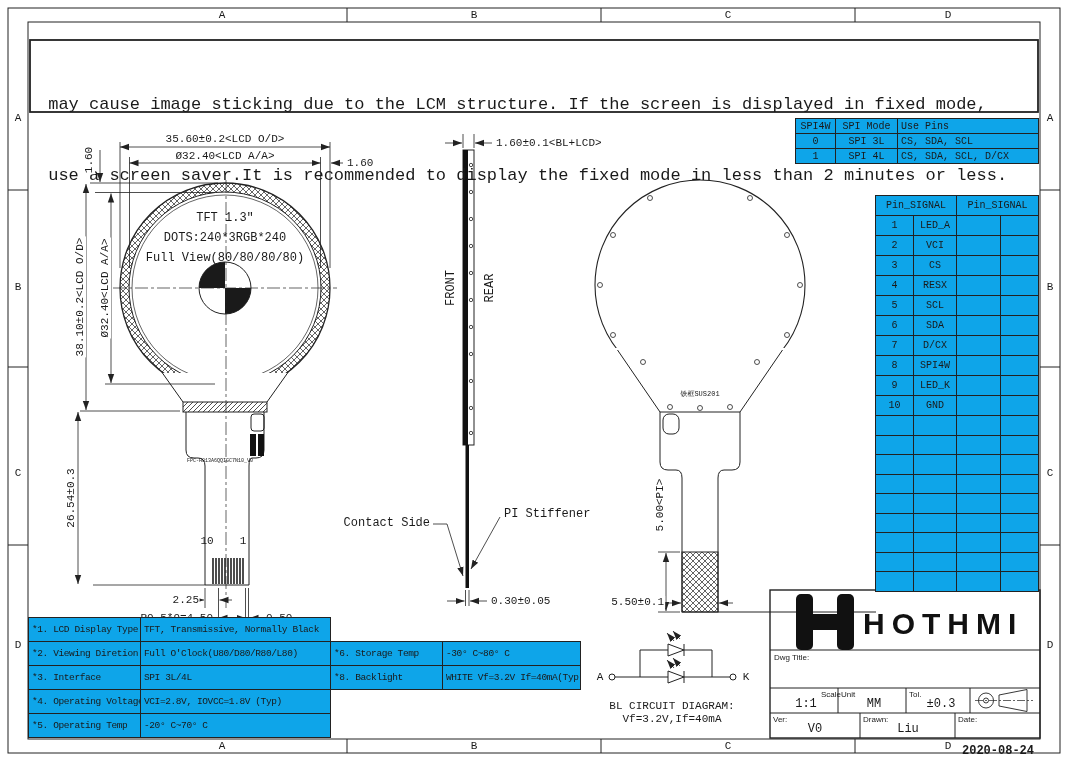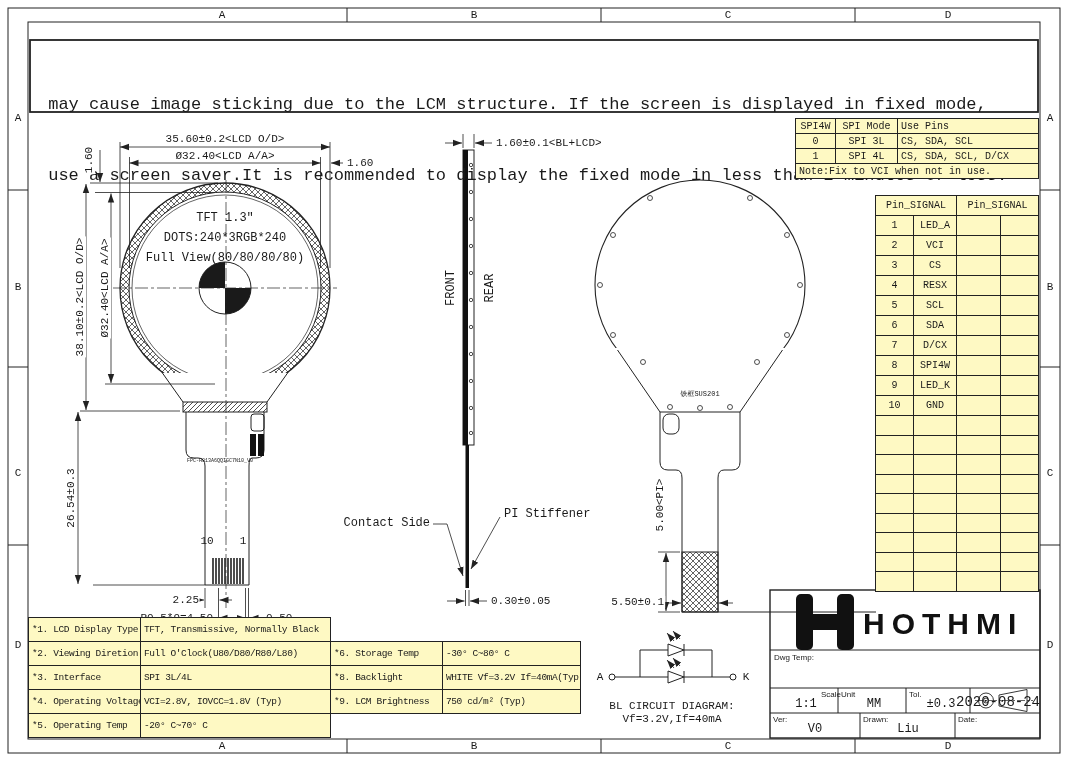--- a/index.html
+++ b/index.html
@@ -7,21 +7,21 @@
          font-family:"Liberation Mono","DejaVu Sans Mono",monospace;color:#1a1a1a;}
   svg.lw{position:absolute;left:0;top:0;width:1068px;height:761px;}
   .t{position:absolute;white-space:pre;line-height:1;color:#1a1a1a;}
   .dim{font:11px "Liberation Mono","DejaVu Sans Mono",monospace;background:#fff;padding:0 1px;}
   .dimc{transform:translate(-50%,-50%);}
   .dimv{transform:translate(-50%,-50%) rotate(-90deg);}
   .dimr{transform:translate(-100%,-50%);}
   .diml{transform:translate(0,-50%);}
   .zl{font:11px "Liberation Mono","DejaVu Sans Mono",monospace;transform:translate(-50%,-50%);background:transparent;}
   .warn{font:17px/23.5px "Liberation Mono","DejaVu Sans Mono",monospace;letter-spacing:0px;}
-  table.tbl{position:absolute;border-collapse:collapse;table-layout:fixed;background:#fef9c3;}
+  table.tbl{position:absolute;border-collapse:collapse;table-layout:fixed;background:#0ea5e9;}
   table.tbl td{border:1px solid #222;font:10px "Liberation Mono","DejaVu Sans Mono",monospace;
                color:#1a1a1a;padding:0 3px;overflow:hidden;white-space:nowrap;}
   table.spec td{font-size:9.5px;letter-spacing:-0.4px;height:23px;}
   .cc{text-align:center;}
   .tb-label{font:8px "Liberation Sans",sans-serif;color:#1a1a1a;}
   .brand{font:bold 30px "Liberation Sans",sans-serif;letter-spacing:7px;color:#111;}
   .dwg-title{font:20px "Liberation Mono","DejaVu Sans Mono",monospace;}
   .tb-val{font:12px "Liberation Mono","DejaVu Sans Mono",monospace;}
 </style>
 </head>
@@ -274,23 +274,20 @@
     <tr style="height:15px;">
       <td class="cc">0</td>
       <td class="cc">SPI 3L</td>
       <td>CS, SDA, SCL</td>
     </tr>
     <tr style="height:15px;">
       <td class="cc">1</td>
       <td class="cc">SPI 4L</td>
       <td>CS, SDA, SCL, D/CX</td>
     </tr>
-    <tr style="height:15px;">
-      <td colspan="3">Note:Fix to VCI when not in use.</td>
-    </tr>
   </tbody>
     </table>
 
   <table class="tbl" style="left:875px;top:195px;width:163px;">
     <colgroup>
         <col style="width:38px">
         <col style="width:43px">
         <col style="width:44px">
         <col style="width:38px">
       </colgroup>
@@ -451,35 +448,31 @@
       </colgroup>
     <tbody>
         <tr>
           <td>*6. Storage Temp</td>
           <td>-30° C~80° C</td>
         </tr>
     <tr>
           <td>*8. Backlight</td>
           <td>WHITE Vf=3.2V If=40mA(Typ)</td>
         </tr>
-    <tr>
-          <td>*9. LCM Brightness</td>
-          <td>750 cd/m² (Typ)</td>
-        </tr>
   </tbody>
     </table>
 
   <div class="t brand" style="left:863px;top:607px;">HOTHMI</div>
-  <div class="t tb-label" style="left:774px;top:653px;">Dwg Temp:</div>
+  <div class="t tb-label" style="left:774px;top:653px;">Dwg Title:</div>
   <div class="t tb-label" style="left:773px;top:690px;padding-left:48px;">Scale</div>
   <div class="t tb-val dimc" style="left:806px;top:704px;">1:1</div>
   <div class="t tb-label" style="left:841px;top:690px;">Unit</div>
   <div class="t tb-val dimc" style="left:874px;top:704px;">MM</div>
   <div class="t tb-label" style="left:909px;top:690px;">Tol.</div>
   <div class="t tb-val dimc" style="left:941px;top:704px;">±0.3</div>
   <div class="t tb-label" style="left:773px;top:715px;">Ver:</div>
   <div class="t tb-val dimc" style="left:815px;top:729px;">V0</div>
   <div class="t tb-label" style="left:863px;top:715px;">Drawn:</div>
   <div class="t tb-val dimc" style="left:908px;top:729px;">Liu</div>
   <div class="t tb-label" style="left:958px;top:715px;">Date:</div>
-  <div class="t tb-val dimc" style="left:998px;top:702px;font-size:14px;">2020-08-24</div>
+  <div class="t tb-val dimc" style="left:998px;top:751px;font-size:12px;font-weight:bold;">2020-08-24</div>
 
 </div>
 
 </body></html>

